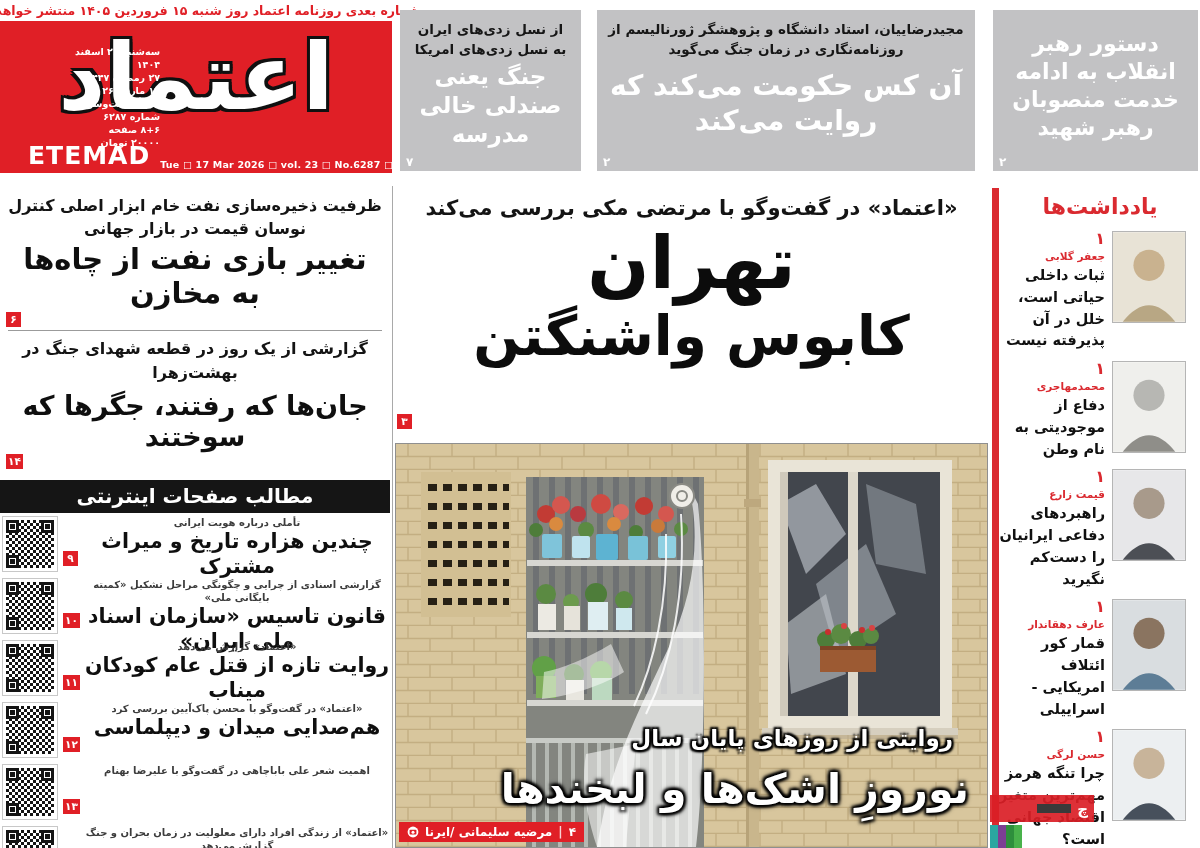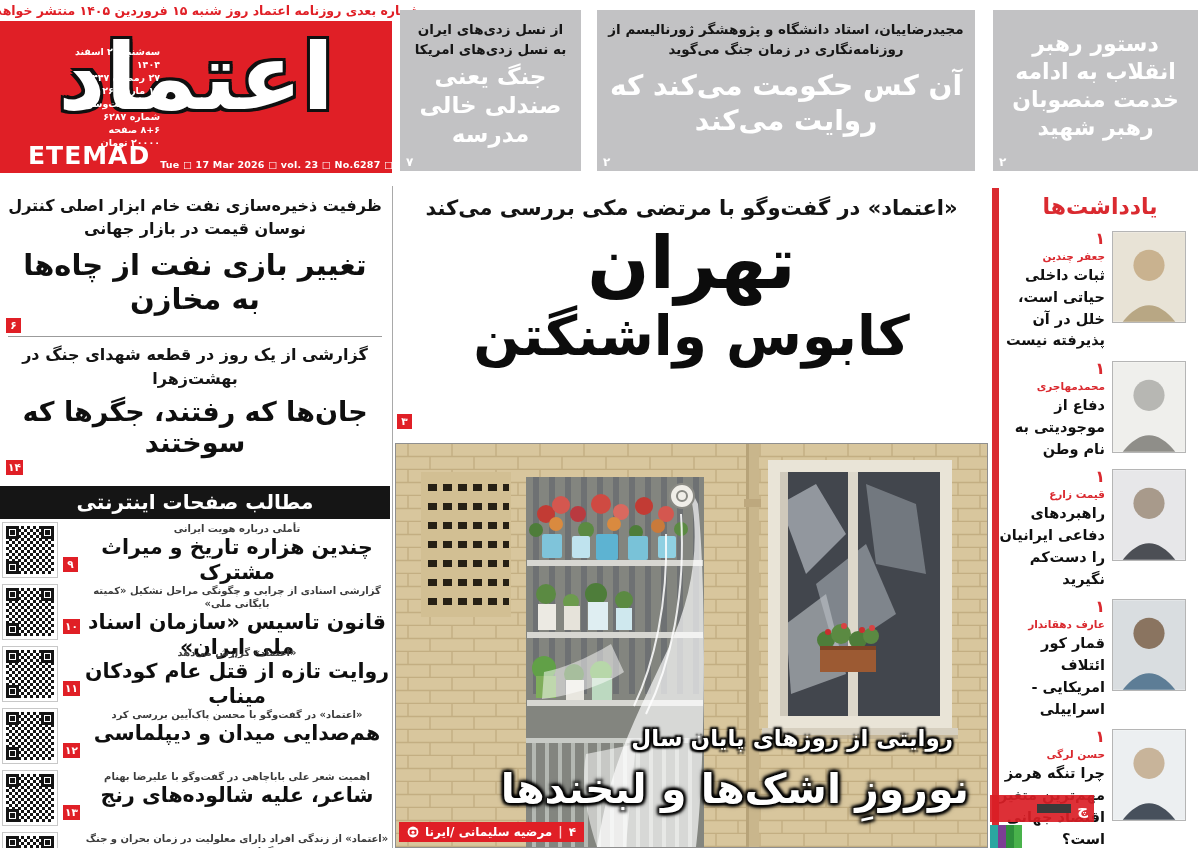--- a/index.html
+++ b/index.html
@@ -34,21 +34,21 @@
   .boxC { left:993px; width:205px; } .boxC .h { font-size:22px; margin-top:20px; }
 
   
   .vline { position:absolute; width:1px; background:#a9a9a9; }
   .v1 { left:392px; top:186px; height:662px; }
 
   
   .left-col { position:absolute; left:0; top:188px; width:390px; height:660px; direction:rtl; }
   .l-article { position:relative; padding:6px 6px 20px; text-align:center; }
   .l-article .k { font-size:16px; font-weight:bold; line-height:1.45; color:#141414; }
-  .l-article .h1a { font-size:29px; font-weight:bold; color:#0f0f0f; margin-top:8px; letter-spacing:-.5px; }
+  .l-article .h1a { font-size:29px; font-weight:bold; color:#0f0f0f; margin-top:2px; letter-spacing:-.5px; }
   .l-article .h1b { font-size:27px; font-weight:bold; color:#0f0f0f; margin-top:6px; letter-spacing:-.5px; }
   .l-article .pbadge { position:absolute; left:6px; bottom:3px; }
   .ldiv { height:1px; background:#9b9b9b; margin:0 8px; }
   .web-bar { height:33px; background:#151515; color:#fff; display:flex; align-items:center;
     justify-content:center; font-size:20px; font-weight:bold; margin-top:8px; }
   .qr-row { position:relative; height:62px; direction:rtl; }
   .qr-row .qtext { margin-left:84px; text-align:center; padding-top:3px; }
   .qr-row .k { font-size:10px; font-weight:bold; color:#3c3c3c; line-height:1.3; }
   .qr-row .h { font-size:20.5px; font-weight:bold; color:#0f0f0f; line-height:1.25; letter-spacing:-.4px; }
   .qr-row .pbadge { position:absolute; left:63px; bottom:9px; }
@@ -209,21 +209,20 @@
     </div>
     <div class="qr-row">
       <div class="qr">
           <i class="f f1"></i>
           <i class="f f2"></i>
           <i class="f f3"></i>
         </div>
       <span class="pbadge">۱۳</span>
       <div class="qtext">
         <div class="k">اهمیت شعر علی باباچاهی در گفت‌وگو با علیرضا بهنام</div>
-        <div class="h">شاعر، علیه شالوده‌های رنج</div>
       </div>
     </div>
     <div class="qr-row">
       <div class="qr">
           <i class="f f1"></i>
           <i class="f f2"></i>
         </div>
 
       <div class="qtext">
         <div class="k">«اعتماد» از زندگی افراد دارای معلولیت در زمان بحران و جنگ گزارش می‌دهد</div>
@@ -364,21 +363,21 @@
     <div class="notes-list">
 
       <div class="note">
         <svg class="pic" viewBox="0 0 74 92">
             <rect width="74" height="92" fill="#e8e3d6"></rect>
             <circle cx="37" cy="34" r="16" fill="#c9b28f"></circle>
             <path d="M10 92 Q37 58 64 92 Z" fill="#b8a784"></path>
           </svg>
         <div class="txt">
           <div class="num">۱</div>
-          <div class="author">جعفر چندین</div>
+          <div class="author">جعفر گلابی</div>
           <div class="ttl">ثبات داخلی حیاتی است، خلل در آن پذیرفته نیست</div>
         </div>
       </div>
 
       <div class="note">
         <svg class="pic" viewBox="0 0 74 92">
             <rect width="74" height="92" fill="#efefec"></rect>
             <circle cx="37" cy="34" r="16" fill="#b7b7b3"></circle>
             <path d="M10 92 Q37 58 64 92 Z" fill="#8f8e89"></path>
           </svg>

